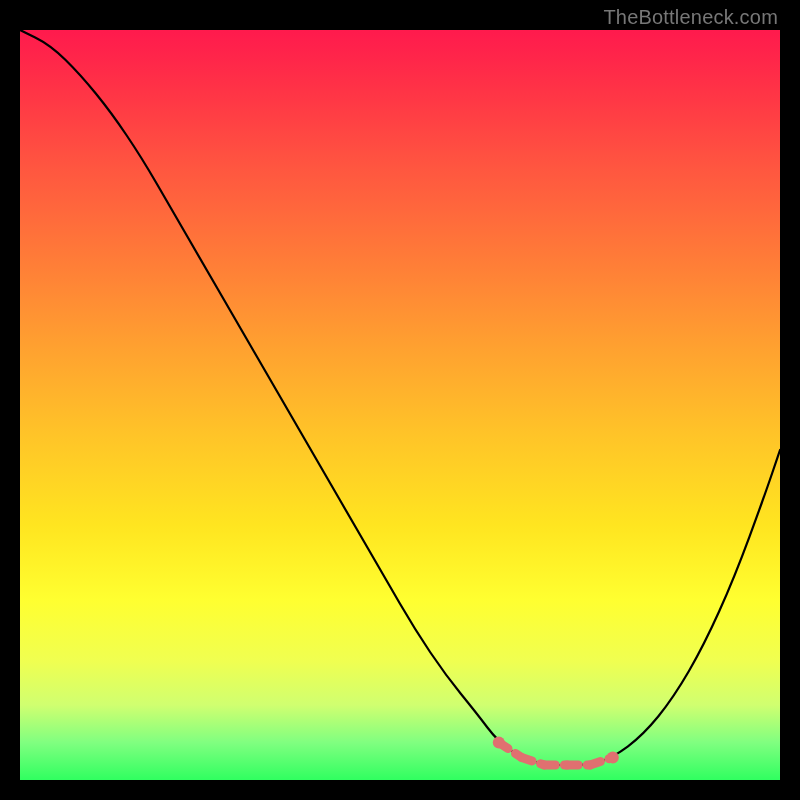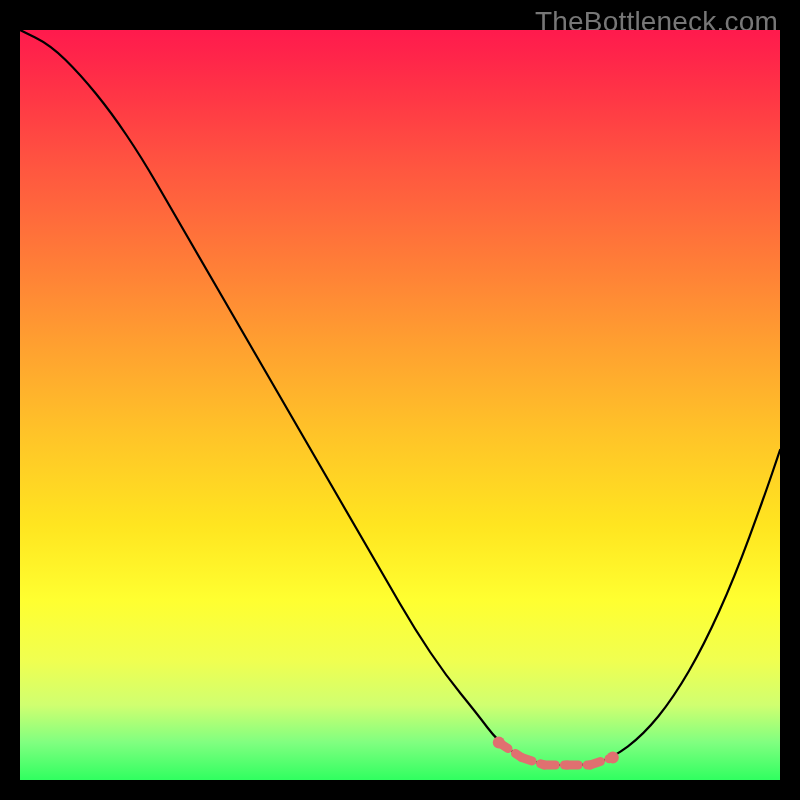--- a/index.html
+++ b/index.html
@@ -18,21 +18,21 @@
       #ffe520 66%,
       #ffff30 76%,
       #f0ff50 84%,
       #d0ff70 90%,
       #80ff80 95%,
       #30ff60 100%);
   }
   .curve-svg { position: absolute; left: 0; top: 0; width: 100%; height: 100%; }
   .watermark {
     position: absolute; top: 6px; right: 22px;
-    color: #777; font-size: 28px; font-weight: 500;
+    color: #777; font-size: 20px; font-weight: 500;
     letter-spacing: 0.2px;
     user-select: none;
   }
 </style>
 </head>
 <body>
 <div class="frame">
 
   <div class="watermark">TheBottleneck.com</div>
 

